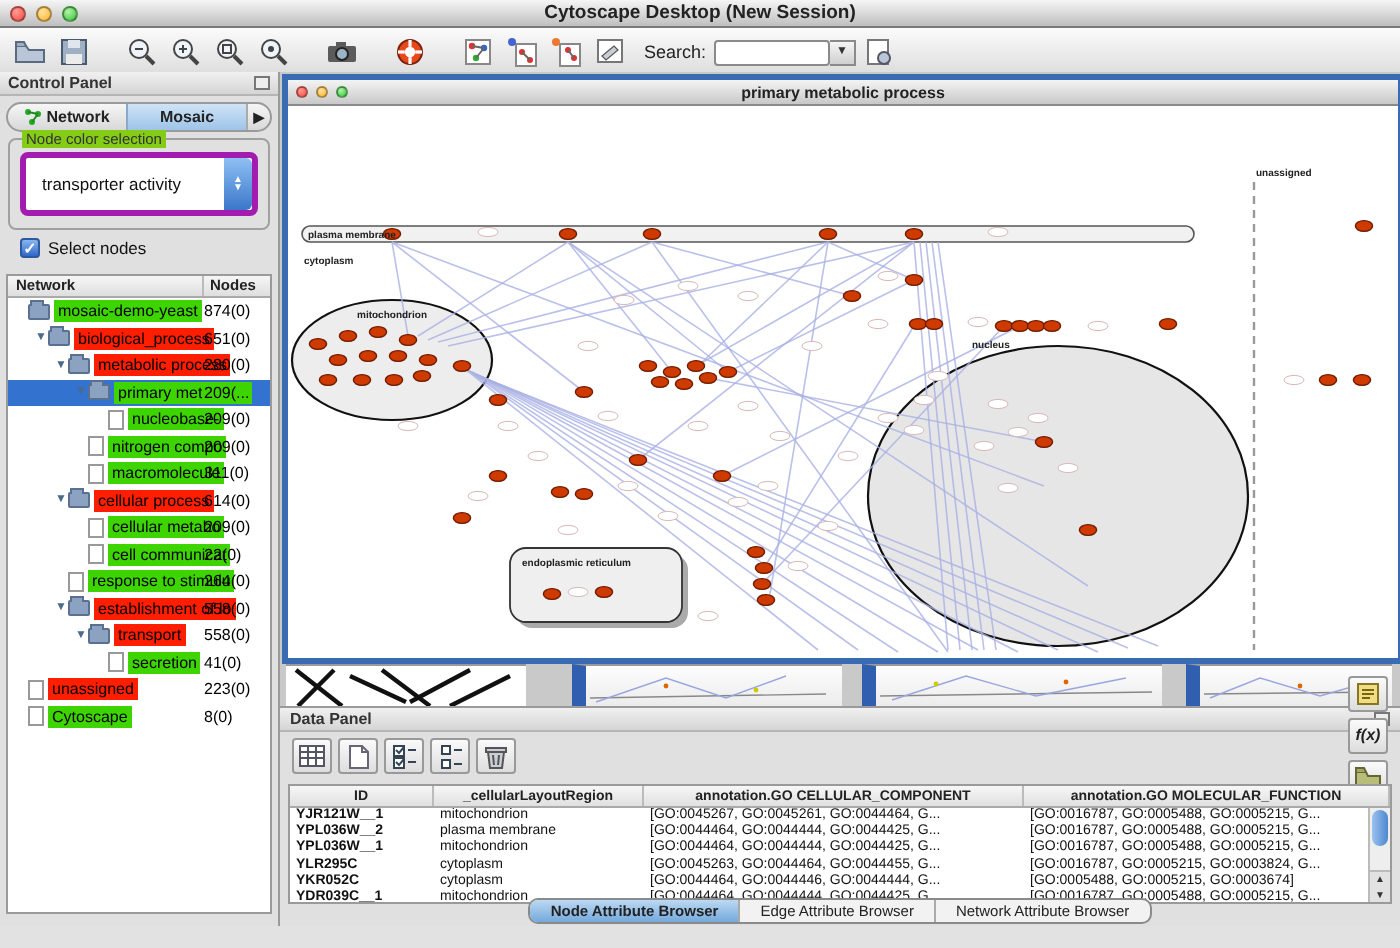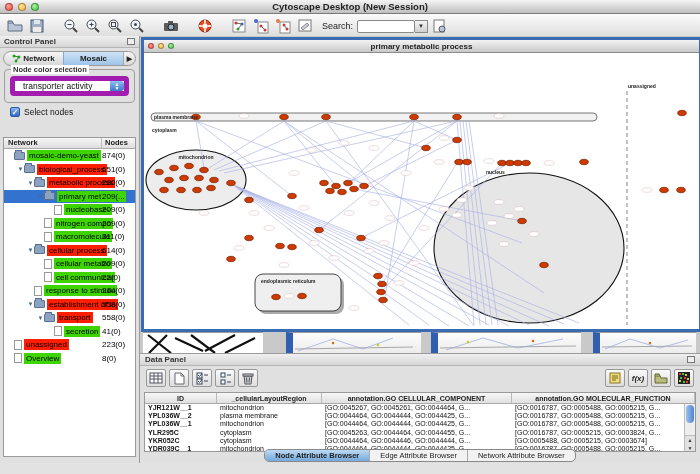--- a/index.html
+++ b/index.html
@@ -21,22 +21,22 @@
   .searcharrow{width:13px;height:13px;border:1px solid #8a8a8a;border-left:none;background:linear-gradient(#f5f5f5,#cfcfcf);font-size:6px;line-height:11px;text-align:center;color:#333;}
   
   .cp{position:absolute;left:0;top:36px;width:140px;height:427px;background:#e0e0e0;border-right:1px solid #9a9a9a;}
   .cp-head{height:12px;display:flex;align-items:center;justify-content:space-between;padding:0 4px;font-size:8px;font-weight:bold;color:#333;background:linear-gradient(#f0f0f0,#d5d5d5);border-bottom:1px solid #b5b5b5;}
   .float-ico{width:8px;height:7px;border:1px solid #777;background:#eee;}
   .cp-tabs{margin:3px 3px 2px 3px;height:15px;display:flex;align-items:stretch;border:1px solid #9a9a9a;border-radius:8px;background:linear-gradient(#f6f6f6,#d8d8d8);overflow:hidden;font-size:8px;font-weight:bold;color:#222;}
   .cp-tab{flex:1;display:flex;align-items:center;justify-content:center;gap:2px;}
   .cp-tab.active{background:linear-gradient(#cfe3f6,#9ec4e8);border-left:1px solid #8aa9c8;}
   .cp-tab-arrow{width:12px;display:flex;align-items:center;justify-content:center;font-size:7px;color:#222;border-left:1px solid #aaa;}
   .fieldset{margin:3px 4px;border:1px solid #a0a0a0;border-radius:4px;padding:6px 5px 6px 5px;position:relative;}
-  .legend{position:absolute;top:-5px;left:6px;background:#ffffff;font-size:7.5px;font-weight:bold;color:#333;padding:0 2px;}
-  .select{height:20px;border:5px solid #a21caf;border-radius:4px;background:#fff;display:flex;align-items:center;position:relative;font-size:8.5px;padding-left:8px;color:#111;}
+  .legend{position:absolute;top:-5px;left:6px;background:#84cc16;font-size:7.5px;font-weight:normal;color:#333;padding:0 2px;}
+  .select{height:32px;border:3px solid #a21caf;border-radius:4px;background:#fff;display:flex;align-items:center;position:relative;font-size:8.5px;padding-left:8px;color:#111;}
   .select .cap{position:absolute;right:0;top:0;bottom:0;width:14px;border-radius:0 3px 3px 0;background:linear-gradient(#8fc0f4,#3b77c9);display:flex;flex-direction:column;align-items:center;justify-content:center;color:#fff;font-size:5px;line-height:4px;}
   .checkrow{display:flex;align-items:center;gap:4px;margin:4px 8px 4px 10px;font-size:8.5px;color:#111;}
   .checkbox{width:10px;height:10px;border-radius:2px;border:1px solid #2b5a9e;background:linear-gradient(#8ab6ef,#3068c8);color:#fff;font-size:8px;line-height:9px;text-align:center;font-weight:bold;}
   .tree-wrap{position:absolute;left:3px;right:3px;top:101px;bottom:6px;border:1px solid #9a9a9a;background:#fff;overflow:hidden;}
   .tree-header{height:11px;display:flex;background:linear-gradient(#f6f6f6,#dedede);border-bottom:1px solid #aaa;font-size:7.5px;font-weight:bold;color:#222;}
   .tree-header .c1{width:98px;padding-left:4px;border-right:1px solid #bbb;}
   .tree-header .c2{flex:1;padding-left:3px;}
   .tree-row{position:relative;display:flex;align-items:center;height:13.5px;font-size:8px;color:#000;white-space:nowrap;}
   .tree-row.sel{background:#3472cf;}
   .expander{width:7px;font-size:6px;color:#4a6b8a;text-align:center;flex:none;}
@@ -57,21 +57,21 @@
   .nw-title{position:absolute;left:0;right:0;text-align:center;font-size:8px;font-weight:bold;color:#222;}
   .canvas{position:absolute;left:0;top:13px;width:549px;height:276px;background:#fff;}
   .bg-strip{position:absolute;left:1px;top:296px;width:555px;height:21px;}
   .frag{position:absolute;top:0;height:21px;background:linear-gradient(#fdfdfd,#ececec);border-left:7px solid #2f5fae;border-top:1px solid #9a9a9a;overflow:hidden;}
   .frag0{left:2px;width:120px;border-left:none;background:#fff;}
   
   .dp{position:absolute;left:140px;top:353px;width:560px;height:110px;background:#e0e0e0;border-top:1px solid #9a9a9a;}
   .dp-head{height:12px;display:flex;align-items:center;justify-content:space-between;padding:0 5px;font-size:8px;font-weight:bold;color:#333;background:linear-gradient(#f0f0f0,#d5d5d5);border-bottom:1px solid #b5b5b5;}
   .dp-toolbar{height:24px;display:flex;align-items:center;padding:0 6px;gap:3px;}
   .dbtn{width:20px;height:18px;border:1px solid #999;border-radius:2px;background:linear-gradient(#fafafa,#ddd);display:flex;align-items:center;justify-content:center;}
-  .dp-right{margin-left:auto;display:flex;gap:3px;}
+  .dp-right{margin-left:auto;display:flex;gap:3px;flex-direction:column;}
   .dp-table{position:absolute;left:4px;right:4px;top:38px;height:60px;background:#fff;border:1px solid #9a9a9a;overflow:hidden;}
   .dt-head{display:flex;height:11px;background:linear-gradient(#f7f7f7,#e0e0e0);border-bottom:1px solid #aaa;font-size:7px;font-weight:bold;color:#222;}
   .dt-head div{border-right:1px solid #bbb;display:flex;align-items:center;justify-content:center;overflow:hidden;white-space:nowrap;}
   .dt-row{display:flex;height:8.2px;font-size:7px;color:#111;}
   .dt-row div{overflow:hidden;white-space:nowrap;padding-left:3px;line-height:8.2px;}
   .cw0{width:72px;}.cw1{width:105px;}.cw2{width:190px;}.cw3{flex:1;}
   .dt-row .cw0{font-weight:bold;}
   .dscroll{position:absolute;right:0;top:11px;bottom:0;width:11px;background:#eee;border-left:1px solid #bbb;}
   .dthumb{position:absolute;left:1px;right:1px;top:1px;height:18px;border-radius:5px;background:linear-gradient(90deg,#9cc2ee,#4d86cf);}
   .darrows{position:absolute;left:0;right:0;bottom:0;height:16px;font-size:5px;text-align:center;color:#333;line-height:8px;background:#e2e2e2;border-top:1px solid #bbb;}
@@ -365,21 +365,21 @@
             <span style="width: 3px; flex: 0 0 auto;"></span>
             <span class="expander"></span>
             <span class="ticon file"></span>
             <span class="chip red">unassigned</span>
             <span class="count">223(0)</span>
           </div>
           <div class="tree-row">
             <span style="width: 3px; flex: 0 0 auto;"></span>
             <span class="expander"></span>
             <span class="ticon file"></span>
-            <span class="chip green">Overview</span>
+            <span class="chip green">Cytoscape</span>
             <span class="count">8(0)</span>
           </div>
         </div>
     </div>
   </div>
 
   <div class="desktop">
     <div class="netwin">
       <div class="nw-titlebar">
         <span class="tl r"></span>

